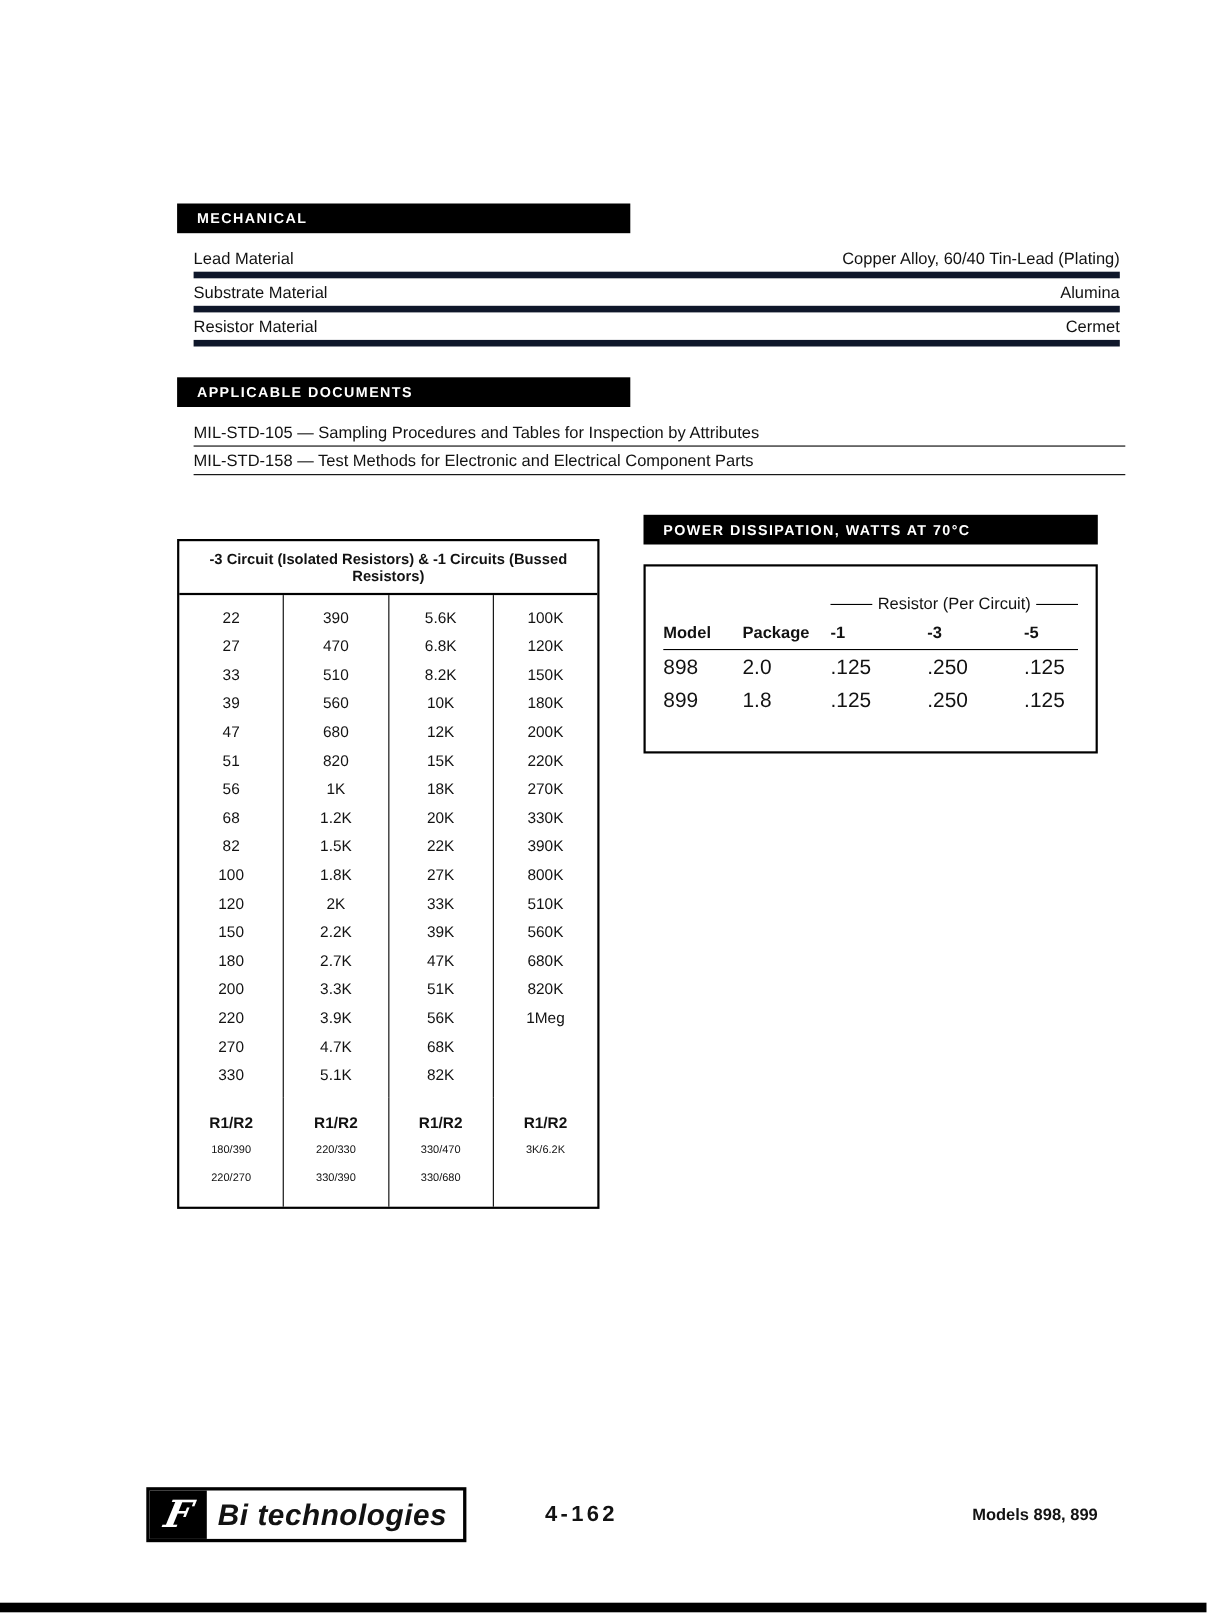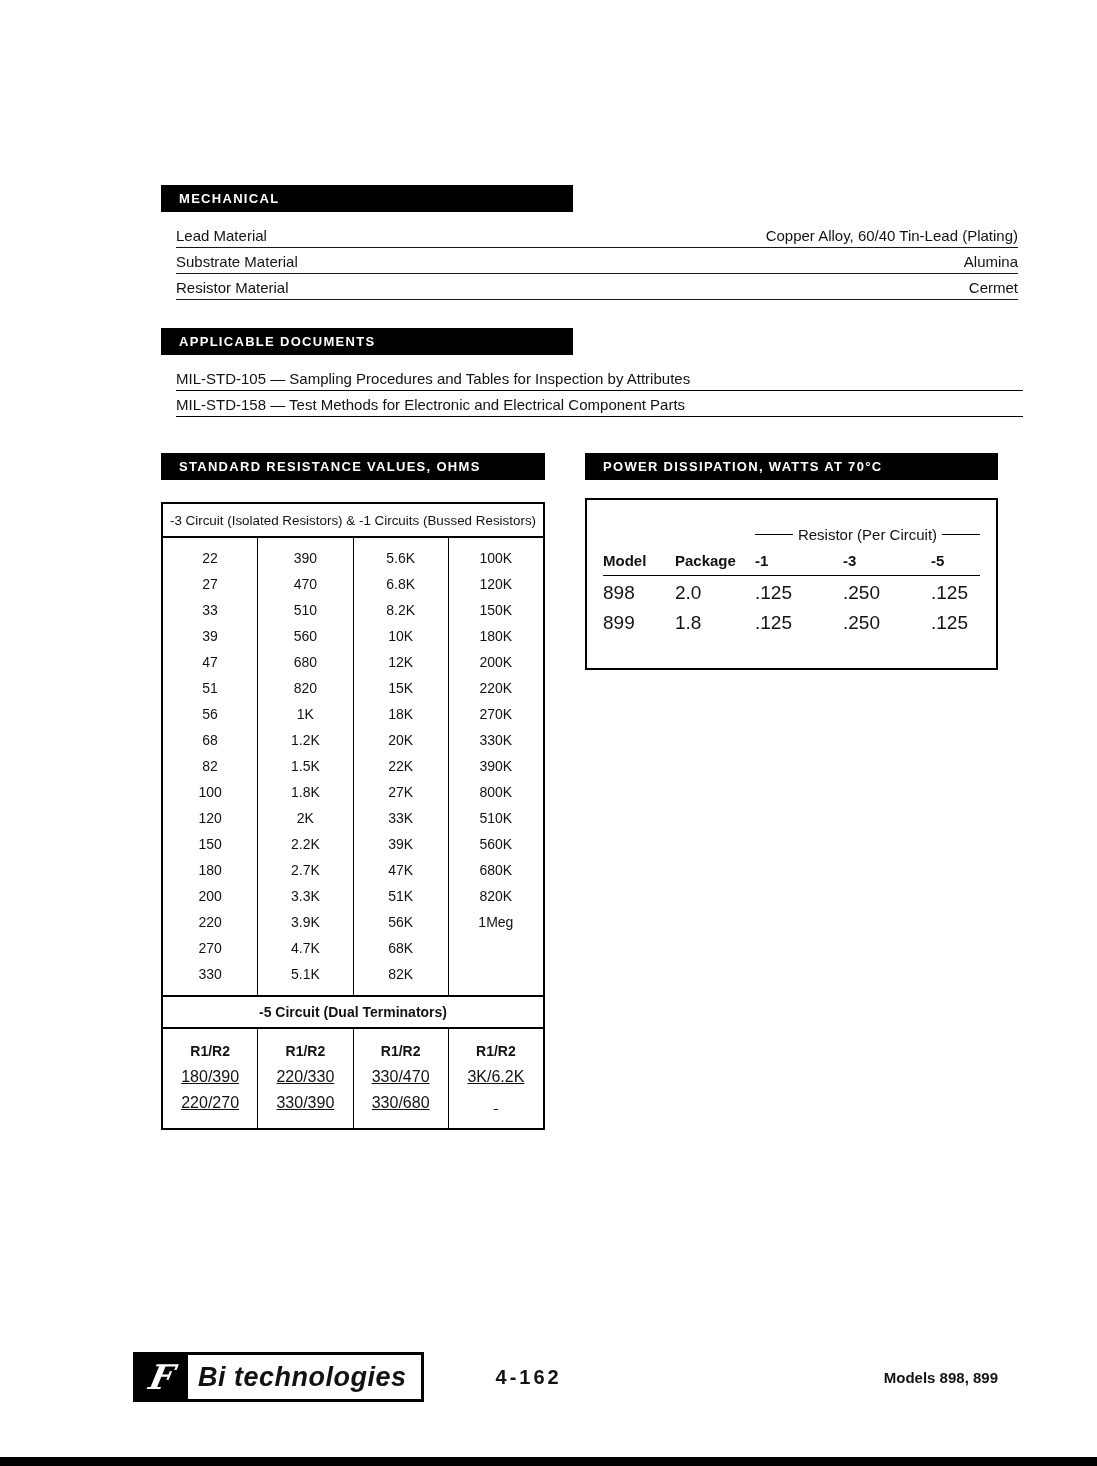--- a/index.html
+++ b/index.html
@@ -9,46 +9,46 @@
   .content { position:absolute; left:133px; top:185px; width:865px;padding-left:28px; }
 
   
   .bar { background:#000; color:#fff; font-weight:bold; font-size:13px;
     letter-spacing:1.3px; height:27px; line-height:27px; padding-left:18px; }
   .bar-half { width:412px; }
 
   
   .specs { margin-left:15px; width:842px; margin-top:10px; }
   .spec-row { display:flex; justify-content:space-between; align-items:flex-end;
-    border-bottom:1px solid #0f172a; padding:5px 0 3px 0; font-size:15px; }
+    border-bottom:6px solid #0f172a; padding:5px 0 3px 0; font-size:15px; }
 
   
   .docs { margin-left:15px; width:847px; margin-top:10px; }
   .doc-row { border-bottom:1px solid #000; padding:5px 0 3px 0; font-size:15px; }
 
   
   .twocol { display:flex; margin-top:36px; }
   .col-left { width:412px; }
   .col-right { width:413px; margin-left:40px; }
 
   
   .res-table { border:2px solid #000; margin-top:22px; background:#fff; }
-  .res-head { font-weight:normal; font-size:13.4px; text-align:center;
+  .res-head { font-weight:bold; font-size:13.4px; text-align:center;
     padding:9px 2px 8px 2px; border-bottom:2px solid #000; }
   .res-grid { display:flex; }
   .res-col { flex:1; text-align:center; padding:7px 0 8px 0; border-right:1.5px solid #000; }
   .res-col:last-child { border-right:none; }
   .res-val { font-size:14px; line-height:26px; }
   .dual-head { border-top:2px solid #000; border-bottom:2px solid #000;
     font-weight:bold; font-size:14px; text-align:center; padding:7px 0; }
   .dual-grid { display:flex; }
   .dual-col { flex:1; text-align:center; padding:9px 0 12px 0; border-right:1.5px solid #000; }
   .dual-col:last-child { border-right:none; }
   .dual-r1r2 { font-weight:bold; font-size:14px; line-height:26px; }
-  .dual-val { font-size:16px; line-height:26px;text-decoration:underline; }
+  .dual-val { font-size:10px; line-height:26px; }
 
   
   .power-box { border:2px solid #000; margin-top:18px; padding:26px 16px 24px 16px; min-height:172px; }
   .res-per-circuit { display:flex; align-items:center; margin-left:152px; font-size:15px; }
   .res-per-circuit .hline { flex:1; height:1px; background:#000; }
   .res-per-circuit .rpc-label { padding:0 5px; white-space:nowrap; }
   .power-grid { display:grid; grid-template-columns:72px 80px 88px 88px 1fr; }
   .power-header-row { font-weight:bold; font-size:15px; padding:9px 0 6px 0;
     border-bottom:1.5px solid #000; }
   .power-data-row { font-size:19px; padding:6px 0 2px 0; }
@@ -100,23 +100,20 @@
       </div>
       <div class="docs">
           <div class="doc-row">MIL-STD-105 — Sampling Procedures and Tables for Inspection by Attributes</div>
           <div class="doc-row">MIL-STD-158 — Test Methods for Electronic and Electrical Component Parts</div>
         </div>
     </section>
 
     <div class="twocol">
 
       <div class="col-left">
-        <div class="bar">
-          <span>STANDARD RESISTANCE VALUES, OHMS</span>
-        </div>
         <div class="res-table">
           <div class="res-head">-3 Circuit (Isolated Resistors) &amp; -1 Circuits (Bussed Resistors)</div>
           <div class="res-grid">
               <div class="res-col">
                 <div class="res-val">22</div>
                 <div class="res-val">27</div>
                 <div class="res-val">33</div>
                 <div class="res-val">39</div>
                 <div class="res-val">47</div>
                 <div class="res-val">51</div>
@@ -183,21 +180,20 @@
                 <div class="res-val">800K</div>
                 <div class="res-val">510K</div>
                 <div class="res-val">560K</div>
                 <div class="res-val">680K</div>
                 <div class="res-val">820K</div>
                 <div class="res-val">1Meg</div>
                 <div class="res-val">&nbsp;</div>
                 <div class="res-val">&nbsp;</div>
               </div>
             </div>
-          <div class="dual-head">-5 Circuit (Dual Terminators)</div>
           <div class="dual-grid">
               <div class="dual-col">
                 <div class="dual-r1r2">R1/R2</div>
                 <div class="dual-val">180/390</div>
                 <div class="dual-val">220/270</div>
               </div>
               <div class="dual-col">
                 <div class="dual-r1r2">R1/R2</div>
                 <div class="dual-val">220/330</div>
                 <div class="dual-val">330/390</div>

